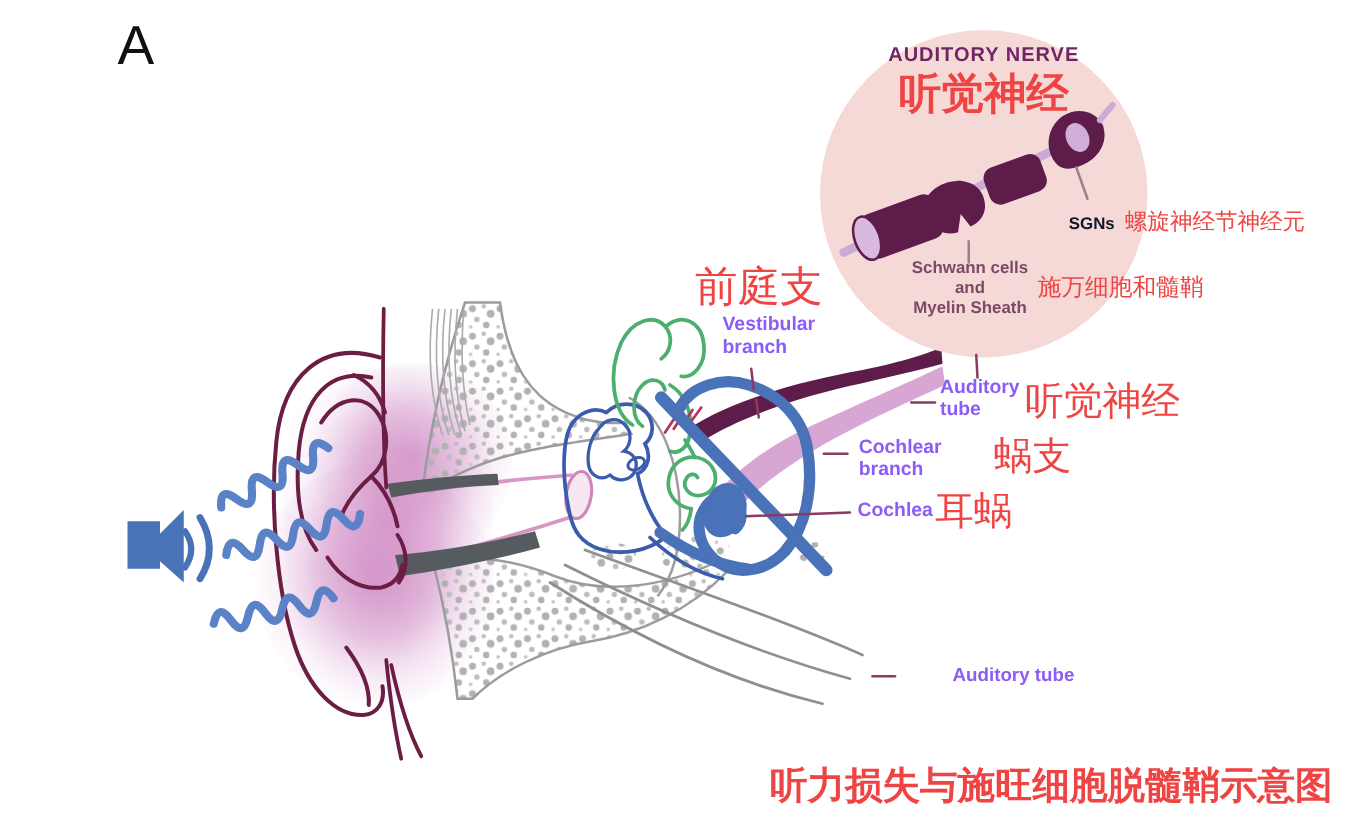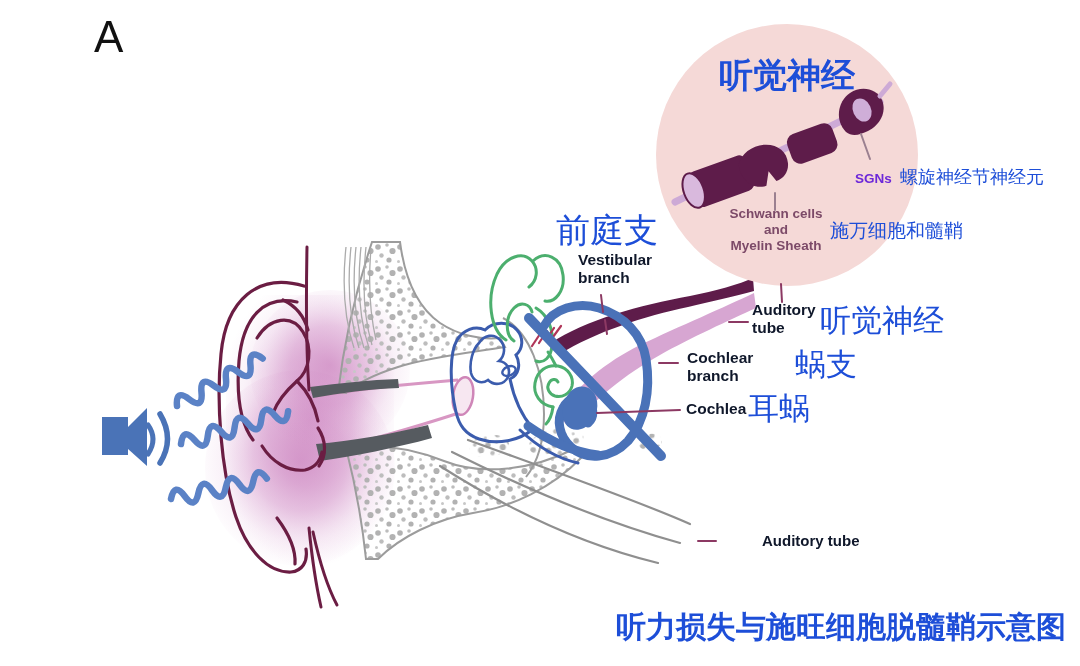--- a/index.html
+++ b/index.html
@@ -1,21 +1,21 @@
 <!DOCTYPE html>
 <html><head>
 <meta charset="utf-8">
 <style>
   html,body{margin:0;padding:0;background:#ffffff;}
   #stage{position:relative;width:1080px;height:666px;background:#ffffff;overflow:hidden;
          font-family:"Liberation Sans",sans-serif;}
   #art{position:absolute;left:0;top:0;}
   .lbl{position:absolute;white-space:nowrap;line-height:1.15;}
-  .zh{color:#1d4ed8;font-weight:500;}
-  .en{color:#0f172a;font-weight:700;}
+  .zh{color:#ef4444;font-weight:500;}
+  .en{color:#8b5cf6;font-weight:700;}
   .panel{color:#111111;font-weight:400;}
   .center{text-align:center;}
   .line{display:block;}
 </style>
 </head>
 <body>
 
 <div id="stage">
 
 <svg id="art" width="1080" height="666" viewBox="0 0 1080 666">
@@ -185,23 +185,24 @@
     <path d="M 605,320 L 607,334"></path>
     <path d="M 729,322 L 748,322"></path>
     <path d="M 659,363 L 678,363"></path>
     <path d="M 597,413 L 680,410"></path>
     <path d="M 698,541 L 716,541"></path>
   </g>
 </svg>
 
 <div class="lbl panel" style="left:94px;top:12px;font-size:44px;">A</div>
 
+<div class="lbl center" style="left:657px;top:36px;width:260px;font-size:16px;font-weight:700;color:#702566;letter-spacing:.8px;">AUDITORY NERVE</div>
 <div class="lbl center zh" style="left:657px;top:56px;width:260px;font-size:34px;font-weight:600;">听觉神经</div>
 
-<div class="lbl" style="left:855px;top:171px;font-size:13.5px;color:#6d28d9;font-weight:700;">SGNs</div>
+<div class="lbl" style="left:855px;top:171px;font-size:13.5px;color:#0f172a;font-weight:700;">SGNs</div>
 <div class="lbl center" style="left:699px;top:206px;width:154px;font-size:13.5px;color:#7c4a68;font-weight:600;line-height:1.17;">
   <span class="line">Schwann cells</span>
   <span class="line">and</span>
   <span class="line">Myelin Sheath</span>
 </div>
 
 <div class="lbl zh" style="left:900px;top:167px;font-size:18px;">螺旋神经节神经元</div>
 <div class="lbl zh" style="left:830px;top:220px;font-size:19px;">施万细胞和髓鞘</div>
 
 <div class="lbl zh" style="left:556px;top:211px;font-size:34px;">前庭支</div>
@@ -220,15 +221,15 @@
   <span class="line">Cochlear</span>
   <span class="line">branch</span>
 </div>
 <div class="lbl zh" style="left:755px;top:347px;font-size:31px;margin-left:40px;">蜗支</div>
 
 <div class="lbl en" style="left:686px;top:400px;font-size:15.5px;">Cochlea</div>
 <div class="lbl zh" style="left:748px;top:391px;font-size:31px;">耳蜗</div>
 
 <div class="lbl en" style="left:722px;top:532px;font-size:15px;margin-left:40px;">Auditory tube</div>
 
-<div class="lbl zh" style="left:616px;top:612px;font-size:30px;font-weight:700;font-family:Liberation Mono, monospace;">听力损失与施旺细胞脱髓鞘示意图</div>
+<div class="lbl zh" style="left:616px;top:612px;font-size:30px;font-weight:700;">听力损失与施旺细胞脱髓鞘示意图</div>
 
 </div>
 
 </body></html>

